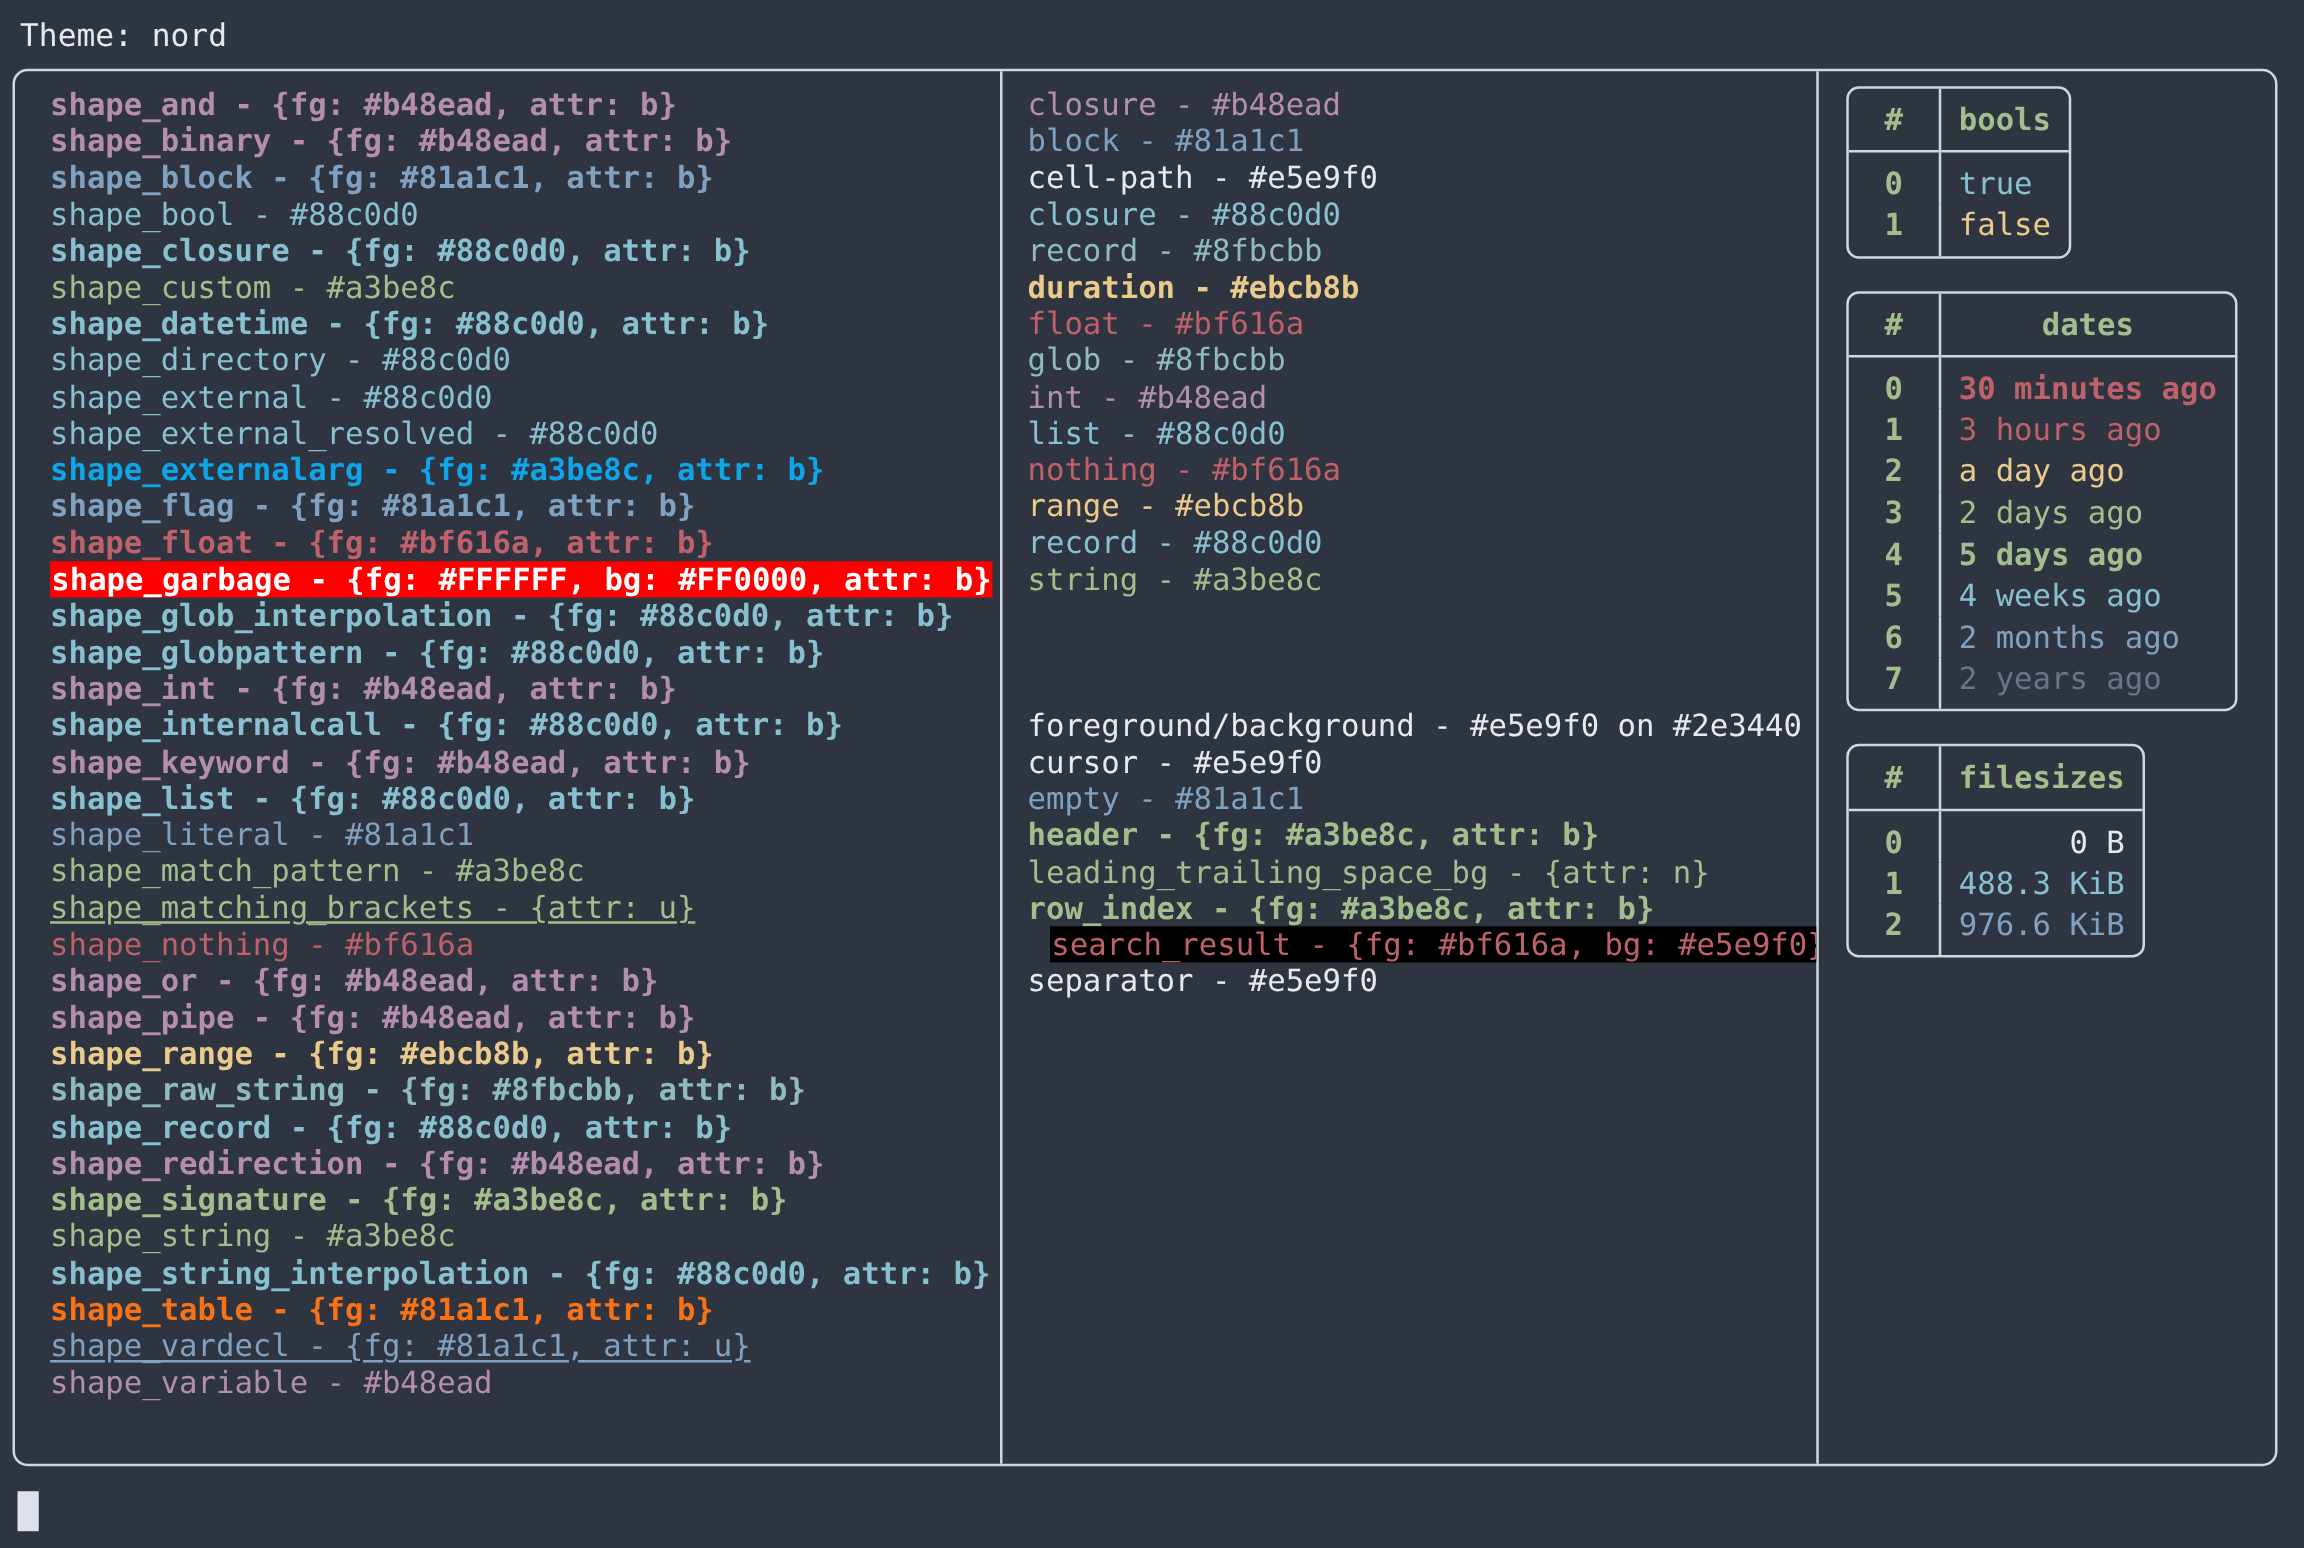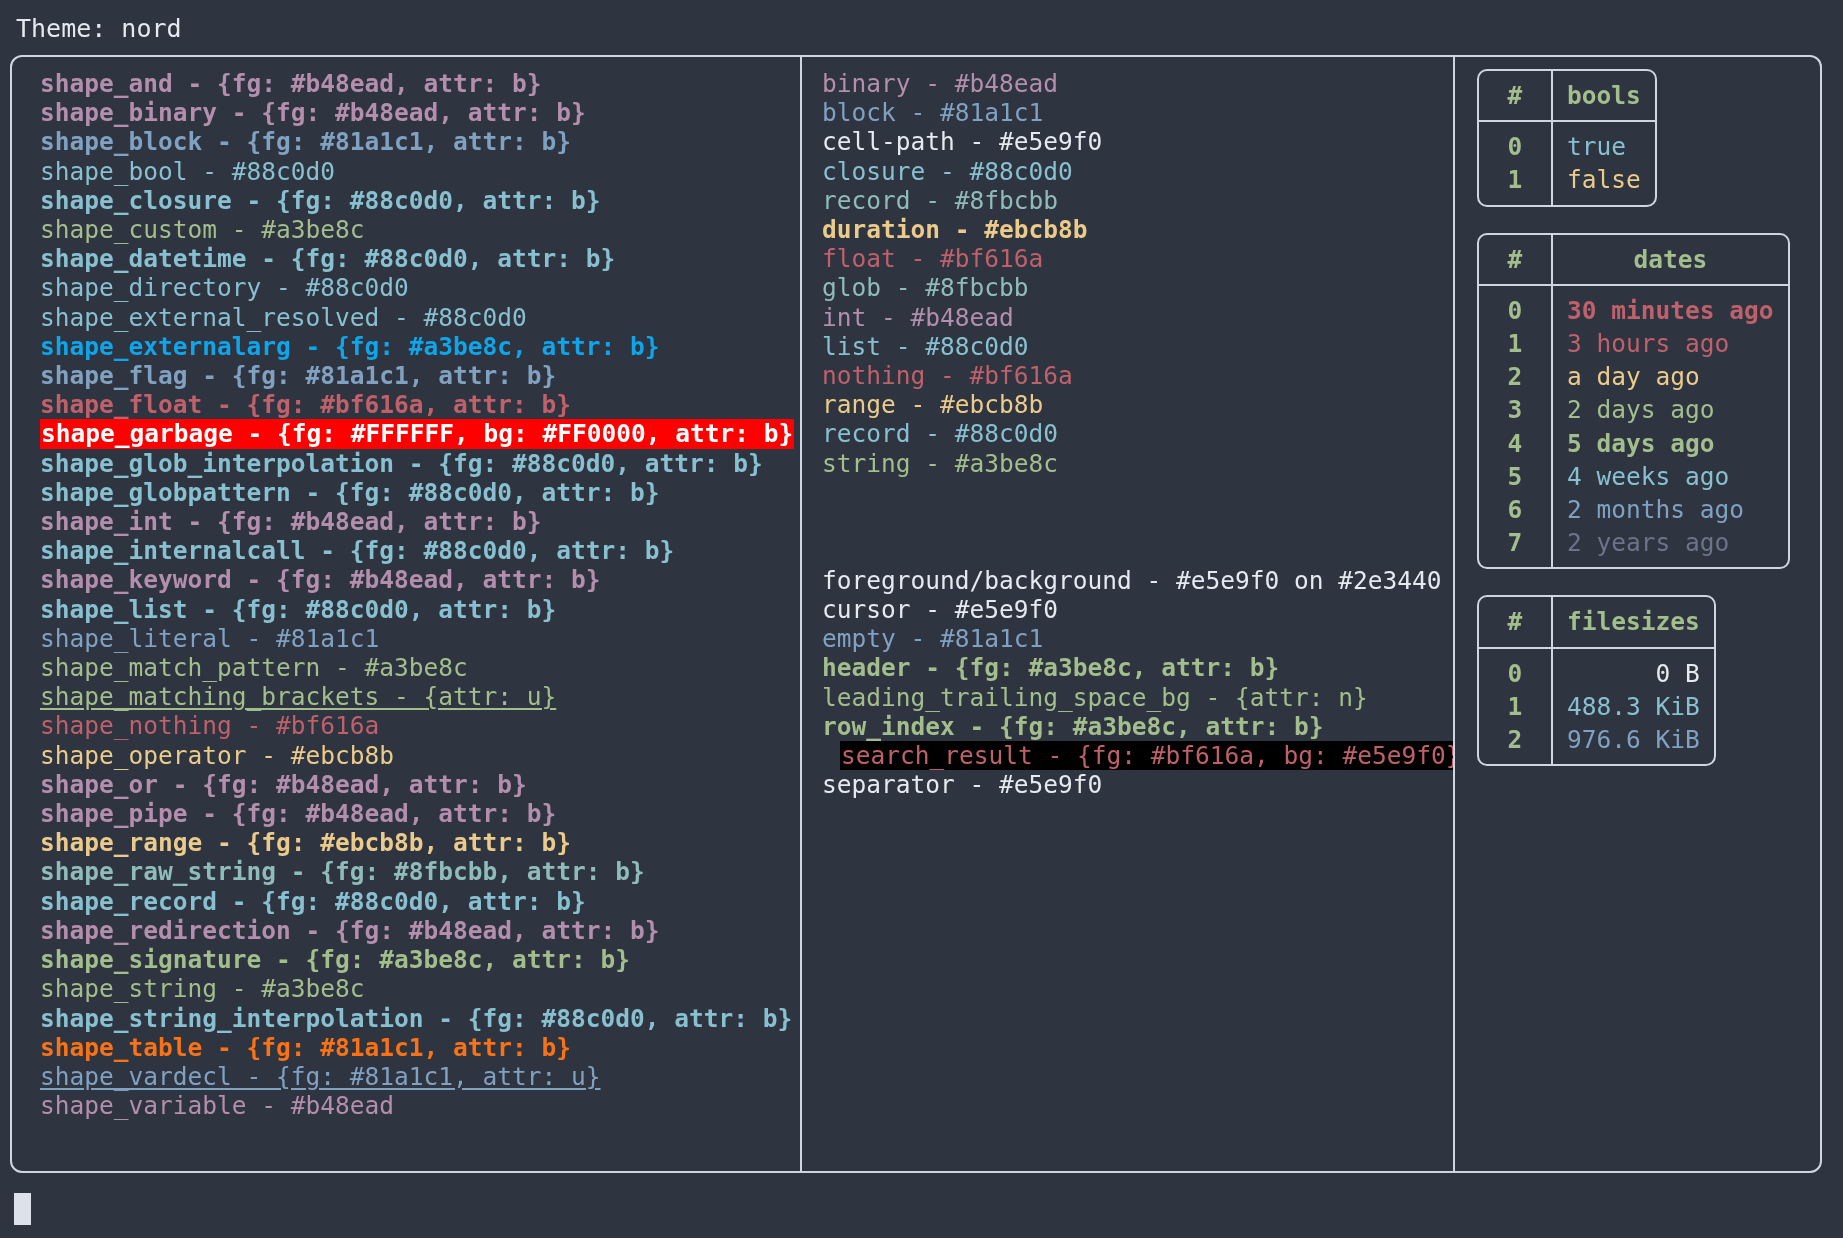--- a/index.html
+++ b/index.html
@@ -91,56 +91,56 @@
     <div class="pane pane-left">
       <div id="shapes-list">
           <div class="line"><span style="color: rgb(180, 142, 173); font-weight: bold;">shape_and - {fg: #b48ead, attr: b}</span></div>
           <div class="line"><span style="color: rgb(180, 142, 173); font-weight: bold;">shape_binary - {fg: #b48ead, attr: b}</span></div>
           <div class="line"><span style="color: rgb(129, 161, 193); font-weight: bold;">shape_block - {fg: #81a1c1, attr: b}</span></div>
           <div class="line"><span style="color: rgb(136, 192, 208);">shape_bool - #88c0d0</span></div>
           <div class="line"><span style="color: rgb(136, 192, 208); font-weight: bold;">shape_closure - {fg: #88c0d0, attr: b}</span></div>
           <div class="line"><span style="color: rgb(163, 190, 140);">shape_custom - #a3be8c</span></div>
           <div class="line"><span style="color: rgb(136, 192, 208); font-weight: bold;">shape_datetime - {fg: #88c0d0, attr: b}</span></div>
           <div class="line"><span style="color: rgb(136, 192, 208);">shape_directory - #88c0d0</span></div>
+          <div class="line"><span style="color: rgb(136, 192, 208);">shape_external - #88c0d0</span></div>
           <div class="line"><span style="color: rgb(136, 192, 208);">shape_external_resolved - #88c0d0</span></div>
           <div class="line"><span style="color: #0ea5e9; font-weight: bold;">shape_externalarg - {fg: #a3be8c, attr: b}</span></div>
           <div class="line"><span style="color: rgb(129, 161, 193); font-weight: bold;">shape_flag - {fg: #81a1c1, attr: b}</span></div>
           <div class="line"><span style="color: rgb(191, 97, 106); font-weight: bold;">shape_float - {fg: #bf616a, attr: b}</span></div>
           <div class="line"><span class="hl-garbage" style="color: rgb(255, 255, 255); font-weight: bold;">shape_garbage - {fg: #FFFFFF, bg: #FF0000, attr: b}</span></div>
           <div class="line"><span style="color: rgb(136, 192, 208); font-weight: bold;">shape_glob_interpolation - {fg: #88c0d0, attr: b}</span></div>
           <div class="line"><span style="color: rgb(136, 192, 208); font-weight: bold;">shape_globpattern - {fg: #88c0d0, attr: b}</span></div>
           <div class="line"><span style="color: rgb(180, 142, 173); font-weight: bold;">shape_int - {fg: #b48ead, attr: b}</span></div>
           <div class="line"><span style="color: rgb(136, 192, 208); font-weight: bold;">shape_internalcall - {fg: #88c0d0, attr: b}</span></div>
           <div class="line"><span style="color: rgb(180, 142, 173); font-weight: bold;">shape_keyword - {fg: #b48ead, attr: b}</span></div>
           <div class="line"><span style="color: rgb(136, 192, 208); font-weight: bold;">shape_list - {fg: #88c0d0, attr: b}</span></div>
           <div class="line"><span style="color: rgb(129, 161, 193);">shape_literal - #81a1c1</span></div>
           <div class="line"><span style="color: rgb(163, 190, 140);">shape_match_pattern - #a3be8c</span></div>
           <div class="line"><span class="u" style="color: rgb(163, 190, 140);">shape_matching_brackets - {attr: u}</span></div>
           <div class="line"><span style="color: rgb(191, 97, 106);">shape_nothing - #bf616a</span></div>
-          <div class="line"><span style="color: rgb(235, 203, 139);">shape_operator - #ebcb8b</span></div>
           <div class="line"><span style="color: rgb(180, 142, 173); font-weight: bold;">shape_or - {fg: #b48ead, attr: b}</span></div>
           <div class="line"><span style="color: rgb(180, 142, 173); font-weight: bold;">shape_pipe - {fg: #b48ead, attr: b}</span></div>
           <div class="line"><span style="color: rgb(235, 203, 139); font-weight: bold;">shape_range - {fg: #ebcb8b, attr: b}</span></div>
           <div class="line"><span style="color: rgb(143, 188, 187); font-weight: bold;">shape_raw_string - {fg: #8fbcbb, attr: b}</span></div>
           <div class="line"><span style="color: rgb(136, 192, 208); font-weight: bold;">shape_record - {fg: #88c0d0, attr: b}</span></div>
           <div class="line"><span style="color: rgb(180, 142, 173); font-weight: bold;">shape_redirection - {fg: #b48ead, attr: b}</span></div>
           <div class="line"><span style="color: rgb(163, 190, 140); font-weight: bold;">shape_signature - {fg: #a3be8c, attr: b}</span></div>
           <div class="line"><span style="color: rgb(163, 190, 140);">shape_string - #a3be8c</span></div>
           <div class="line"><span style="color: rgb(136, 192, 208); font-weight: bold;">shape_string_interpolation - {fg: #88c0d0, attr: b}</span></div>
           <div class="line"><span style="color: #f97316; font-weight: bold;">shape_table - {fg: #81a1c1, attr: b}</span></div>
           <div class="line"><span class="u" style="color: rgb(129, 161, 193);">shape_vardecl - {fg: #81a1c1, attr: u}</span></div>
           <div class="line"><span style="color: rgb(180, 142, 173);">shape_variable - #b48ead</span></div>
         </div>
     </div>
 
     <div class="vdiv"></div>
 
     <div class="pane pane-mid">
       <div id="types-list">
-          <div class="line"><span style="color: rgb(180, 142, 173);">binary - #b48ead</span></div>
+          <div class="line"><span style="color: rgb(180, 142, 173);">closure - #b48ead</span></div>
           <div class="line"><span style="color: rgb(129, 161, 193);">block - #81a1c1</span></div>
           <div class="line"><span style="color: rgb(229, 233, 240);">cell-path - #e5e9f0</span></div>
           <div class="line"><span style="color: rgb(136, 192, 208);">closure - #88c0d0</span></div>
           <div class="line"><span style="color: rgb(143, 188, 187);">record - #8fbcbb</span></div>
           <div class="line"><span style="color: rgb(235, 203, 139); font-weight: bold;">duration - #ebcb8b</span></div>
           <div class="line"><span style="color: rgb(191, 97, 106);">float - #bf616a</span></div>
           <div class="line"><span style="color: rgb(143, 188, 187);">glob - #8fbcbb</span></div>
           <div class="line"><span style="color: rgb(180, 142, 173);">int - #b48ead</span></div>
           <div class="line"><span style="color: rgb(136, 192, 208);">list - #88c0d0</span></div>
           <div class="line"><span style="color: rgb(191, 97, 106);">nothing - #bf616a</span></div>

